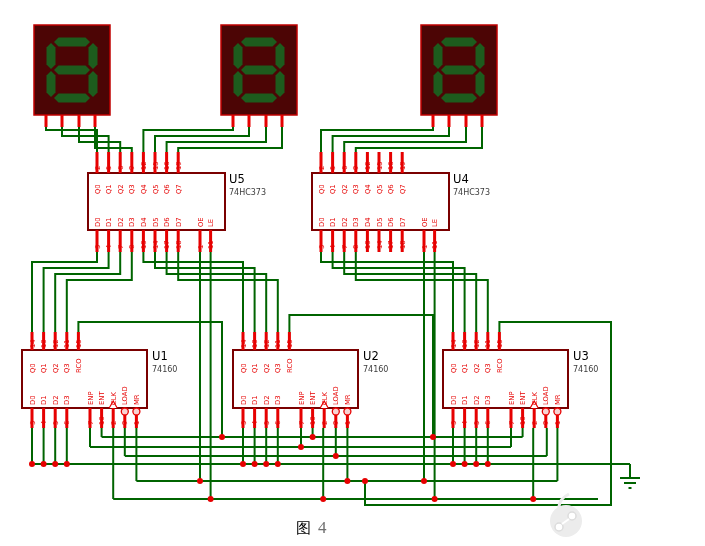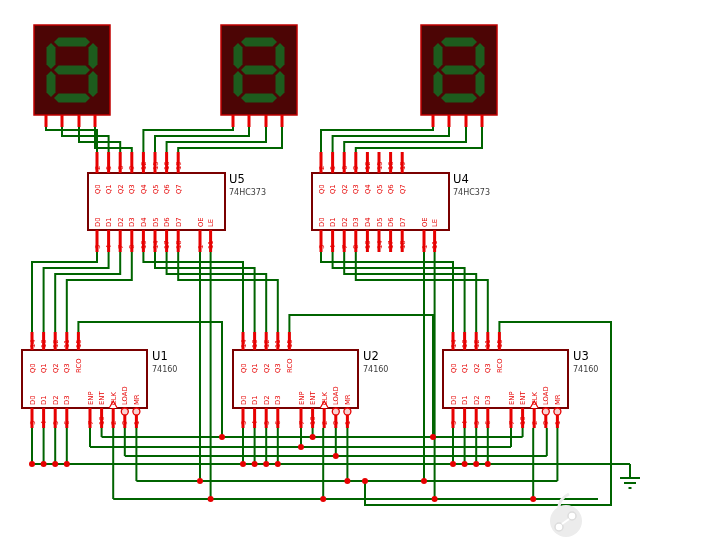--- a/index.html
+++ b/index.html
@@ -422,20 +422,23 @@
         <text transform="translate(548.3,425) rotate(-90)" font-size="6.8" fill="#e60000" font-family="&quot;DejaVu Sans&quot;,sans-serif">9</text>
         <circle cx="557.4" cy="411.5" r="3.5" fill="#f8d2d2" stroke="#e60000" stroke-width="1.3"></circle>
         <rect x="555.9" y="415" width="3" height="13" fill="#e60000"></rect>
         <text transform="translate(559.9,405) rotate(-90)" font-size="6.8" fill="#e60000" font-family="&quot;DejaVu Sans&quot;,sans-serif">MR</text>
         <text transform="translate(559.9,425) rotate(-90)" font-size="6.8" fill="#e60000" font-family="&quot;DejaVu Sans&quot;,sans-serif">1</text>
         <text x="573" y="360" font-size="11.5" fill="#000000" font-family="&quot;DejaVu Sans&quot;,sans-serif" font-weight="normal">U3</text>
         <text x="573" y="372" font-size="8" fill="#3c3c3c" font-family="&quot;DejaVu Sans&quot;,sans-serif" font-weight="normal">74160</text>
       </g>
     </svg>
 
+  <div id="caption">
+    <span>图</span><span class="num">4</span>
+  </div>
 
   <div id="watermark">
     <svg width="44" height="50" viewBox="0 0 44 50">
       <path d="M22 30 C10 22, 12 10, 24 4" fill="none" stroke="#ececec" stroke-width="3"></path>
       <circle cx="21" cy="31" r="16" fill="#ececec"></circle>
       <circle cx="14" cy="37" r="4" fill="#ffffff" stroke="#dcdcdc" stroke-width="1.5"></circle>
       <circle cx="27" cy="26" r="4" fill="#ffffff" stroke="#dcdcdc" stroke-width="1.5"></circle>
       <path d="M17 34 L24 29" fill="none" stroke="#ffffff" stroke-width="2"></path>
     </svg>
   </div>

